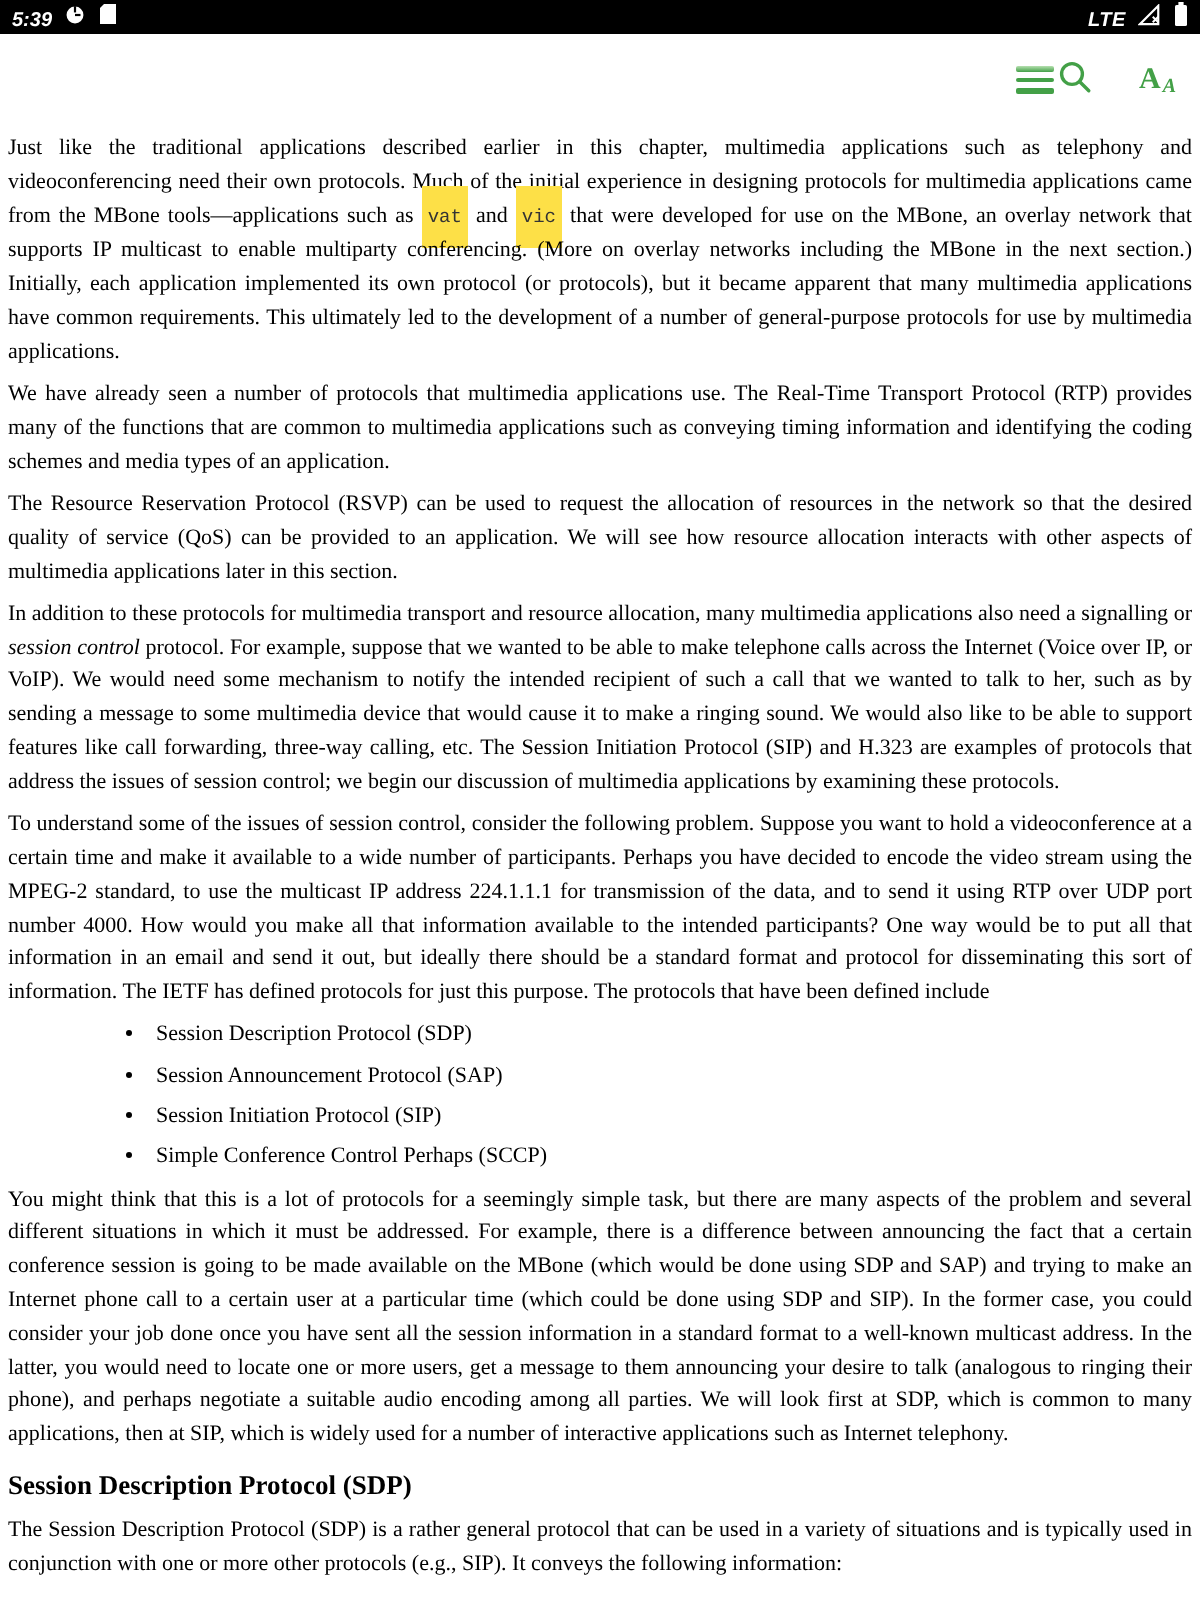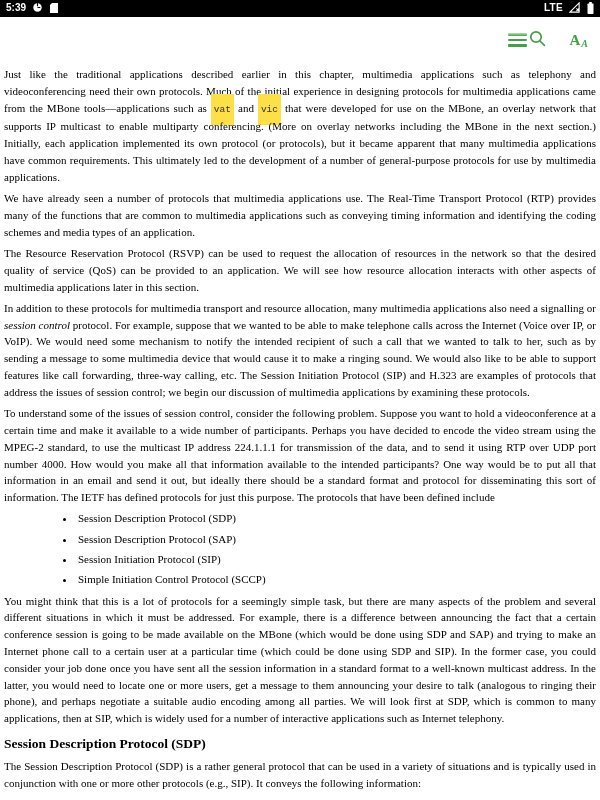--- a/index.html
+++ b/index.html
@@ -8,21 +8,21 @@
     background:#ffffff;overflow:hidden;
     font-family:"Liberation Serif", serif;
   }
   
   .status-bar{
     height:17px;background:#000;color:#fff;
     display:flex;align-items:center;justify-content:space-between;
     padding:0 6px;box-sizing:border-box;
     font-family:"Liberation Sans", sans-serif;font-size:10px;font-weight:bold;
   }
-  .sb-left,.sb-right{display:flex;align-items:flex-start;gap:6px;}
+  .sb-left,.sb-right{display:flex;align-items:flex-end;gap:6px;font-style:italic;}
   .sb-right{font-size:10px;font-weight:bold;letter-spacing:.3px;}
   .sb-icon{display:inline-block;vertical-align:middle;}
   
   .toolbar{
     height:46px;background:#fff;
     display:flex;align-items:center;justify-content:flex-end;
     padding:0 12px;box-sizing:border-box;
   }
   .icon-btn{
     background:none;border:none;padding:0;margin:0;cursor:pointer;
@@ -120,22 +120,22 @@
   </div>
 
   <div class="content">
       <p><span>Just like the traditional applications described earlier in this chapter, multimedia applications such as telephony and videoconferencing need their own protocols. Much of the initial experience in designing protocols for multimedia applications came from the MBone tools—applications such as </span><span class="code">vat</span><span> and </span><span class="code">vic</span><span> that were developed for use on the MBone, an overlay network that supports IP multicast to enable multiparty conferencing. (More on overlay networks including the MBone in the next section.) Initially, each application implemented its own protocol (or protocols), but it became apparent that many multimedia applications have common requirements. This ultimately led to the development of a number of general-purpose protocols for use by multimedia applications.</span></p>
       <p><span>We have already seen a number of protocols that multimedia applications use. The Real-Time Transport Protocol (RTP) provides many of the functions that are common to multimedia applications such as conveying timing information and identifying the coding schemes and media types of an application.</span></p>
       <p><span>The Resource Reservation Protocol (RSVP) can be used to request the allocation of resources in the network so that the desired quality of service (QoS) can be provided to an application. We will see how resource allocation interacts with other aspects of multimedia applications later in this section.</span></p>
       <p><span>In addition to these protocols for multimedia transport and resource allocation, many multimedia applications also need a signalling or </span><span class="italic">session control</span><span> protocol. For example, suppose that we wanted to be able to make telephone calls across the Internet (Voice over IP, or VoIP). We would need some mechanism to notify the intended recipient of such a call that we wanted to talk to her, such as by sending a message to some multimedia device that would cause it to make a ringing sound. We would also like to be able to support features like call forwarding, three-way calling, etc. The Session Initiation Protocol (SIP) and H.323 are examples of protocols that address the issues of session control; we begin our discussion of multimedia applications by examining these protocols.</span></p>
       <p><span>To understand some of the issues of session control, consider the following problem. Suppose you want to hold a videoconference at a certain time and make it available to a wide number of participants. Perhaps you have decided to encode the video stream using the MPEG-2 standard, to use the multicast IP address 224.1.1.1 for transmission of the data, and to send it using RTP over UDP port number 4000. How would you make all that information available to the intended participants? One way would be to put all that information in an email and send it out, but ideally there should be a standard format and protocol for disseminating this sort of information. The IETF has defined protocols for just this purpose. The protocols that have been defined include</span></p>
       <ul>
         <li>Session Description Protocol (SDP)</li>
-        <li>Session Description Protocol (SAP)</li>
+        <li>Session Announcement Protocol (SAP)</li>
         <li>Session Initiation Protocol (SIP)</li>
-        <li>Simple Initiation Control Protocol (SCCP)</li>
+        <li>Simple Conference Control Perhaps (SCCP)</li>
       </ul>
       <p><span>You might think that this is a lot of protocols for a seemingly simple task, but there are many aspects of the problem and several different situations in which it must be addressed. For example, there is a difference between announcing the fact that a certain conference session is going to be made available on the MBone (which would be done using SDP and SAP) and trying to make an Internet phone call to a certain user at a particular time (which could be done using SDP and SIP). In the former case, you could consider your job done once you have sent all the session information in a standard format to a well-known multicast address. In the latter, you would need to locate one or more users, get a message to them announcing your desire to talk (analogous to ringing their phone), and perhaps negotiate a suitable audio encoding among all parties. We will look first at SDP, which is common to many applications, then at SIP, which is widely used for a number of interactive applications such as Internet telephony.</span></p>
       <div class="h2">Session Description Protocol (SDP)</div>
       <p><span>The Session Description Protocol (SDP) is a rather general protocol that can be used in a variety of situations and is typically used in conjunction with one or more other protocols (e.g., SIP). It conveys the following information:</span></p>
     </div>
 
 </div>
 
 </body></html>

